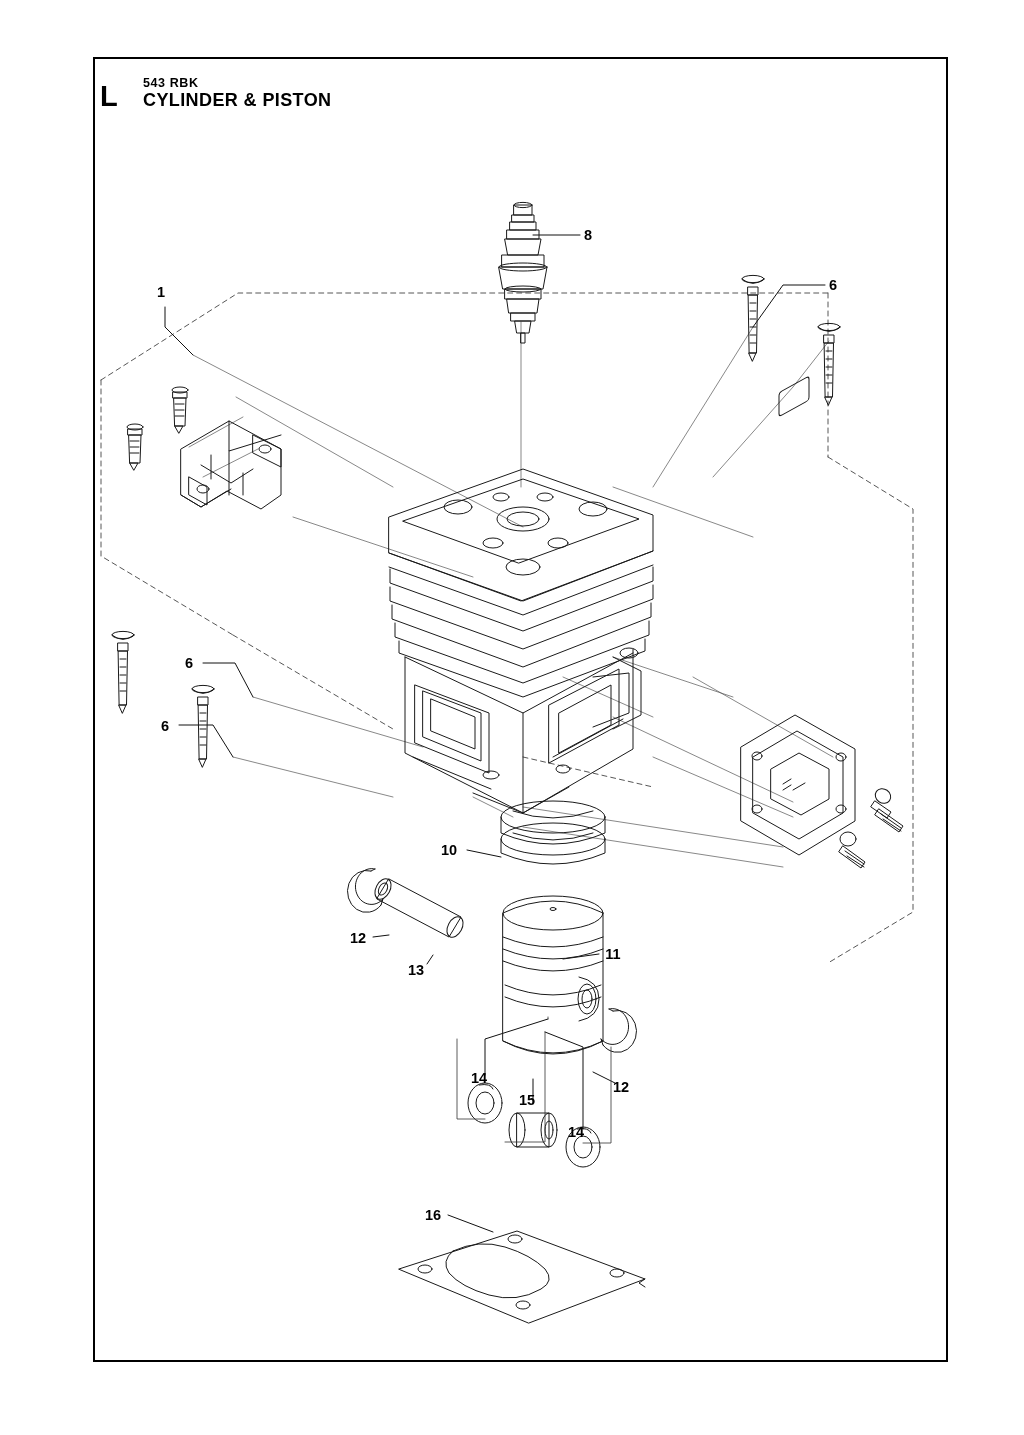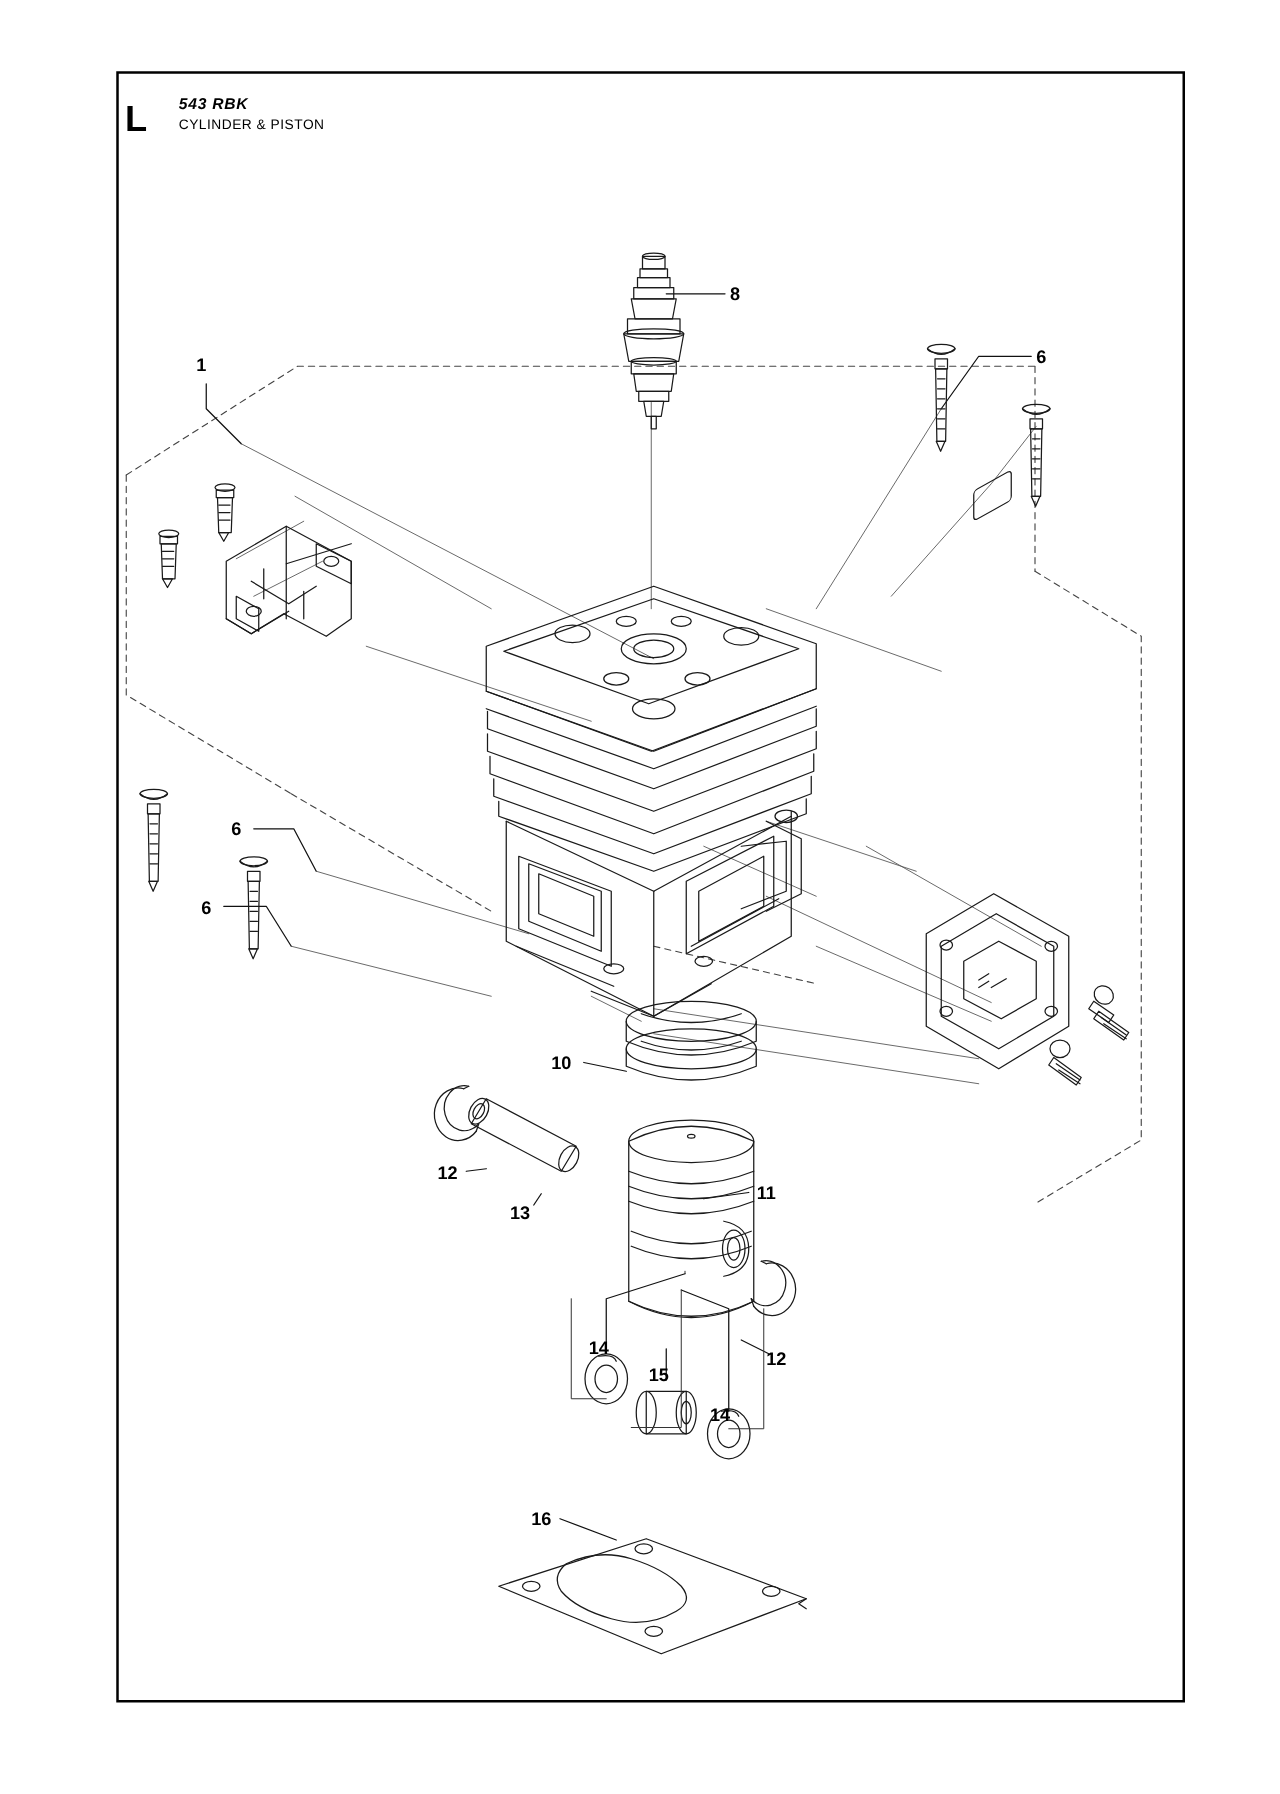--- a/index.html
+++ b/index.html
@@ -56,25 +56,24 @@
     left: 43px;
     top: 0px;
   }
   #model-name {
     font-size: 12.5px;
     font-weight: bold;
     letter-spacing: 0.6px;
     color: #000000;
     line-height: 16px;
     white-space: nowrap;
-    font-style: italic;
   }
   #section-title {
-    font-size: 11px;
-    font-weight: normal;
+    font-size: 18px;
+    font-weight: bold;
     letter-spacing: 0.4px;
     color: #000000;
     line-height: 18px;
     white-space: nowrap;
   }
   
   #drawing {
     position: absolute;
     left: 93px;
     top: 57px;

